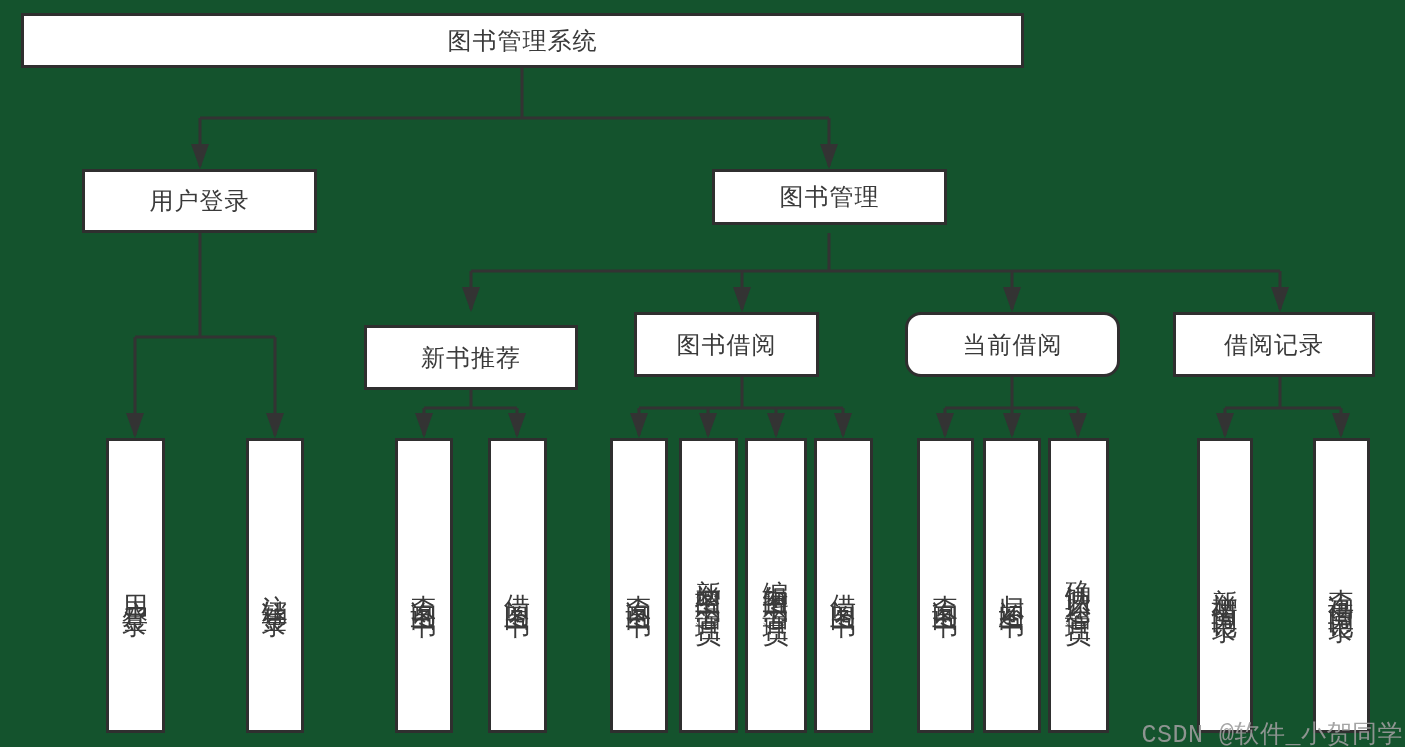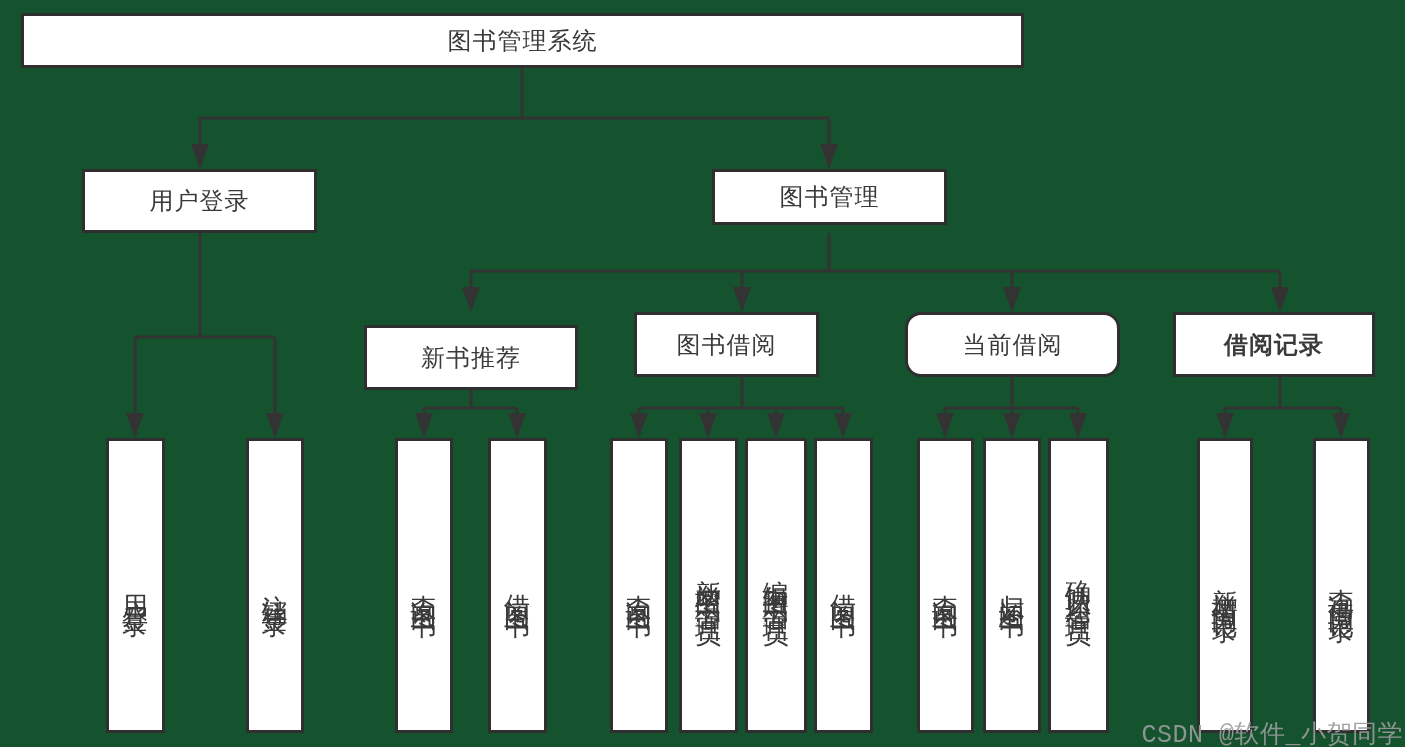--- a/index.html
+++ b/index.html
@@ -42,21 +42,21 @@
     color: #3a3a3a;
     white-space: nowrap;
   }
   
   #node-root          { left: 21px;  top: 13px;  width: 1003px; height: 55px; }
   #node-user-login    { left: 82px;  top: 169px; width: 235px;  height: 64px; }
   #node-book-mgmt     { left: 712px; top: 169px; width: 235px;  height: 56px; }
   #node-new-rec       { left: 364px; top: 312px; width: 214px;  height: 65px; margin-top: 13px; }
   #node-book-borrow   { left: 634px; top: 312px; width: 185px;  height: 65px; }
   #node-current       { left: 905px; top: 312px; width: 215px;  height: 65px; border-radius: 16px; }
-  #node-record        { left: 1173px;top: 312px; width: 202px;  height: 65px; font-weight: bold; }
+  #node-record        { left: 1173px;top: 312px; width: 202px;  height: 65px; }
   #node-v-user-login  { left: 106px; top: 438px; width: 59px; height: 295px; }
   #node-v-logout      { left: 246px; top: 438px; width: 58px; height: 295px; }
   #node-v-nb-query    { left: 395px; top: 438px; width: 58px; height: 295px; }
   #node-v-nb-borrow   { left: 488px; top: 438px; width: 59px; height: 295px; }
   #node-v-bb-query    { left: 610px; top: 438px; width: 58px; height: 295px; }
   #node-v-bb-add      { left: 679px; top: 438px; width: 59px; height: 295px; }
   #node-v-bb-edit     { left: 745px; top: 438px; width: 62px; height: 295px; }
   #node-v-bb-borrow   { left: 814px; top: 438px; width: 59px; height: 295px; }
   #node-v-cb-query    { left: 917px; top: 438px; width: 57px; height: 295px; }
   #node-v-cb-return   { left: 983px; top: 438px; width: 58px; height: 295px; }

